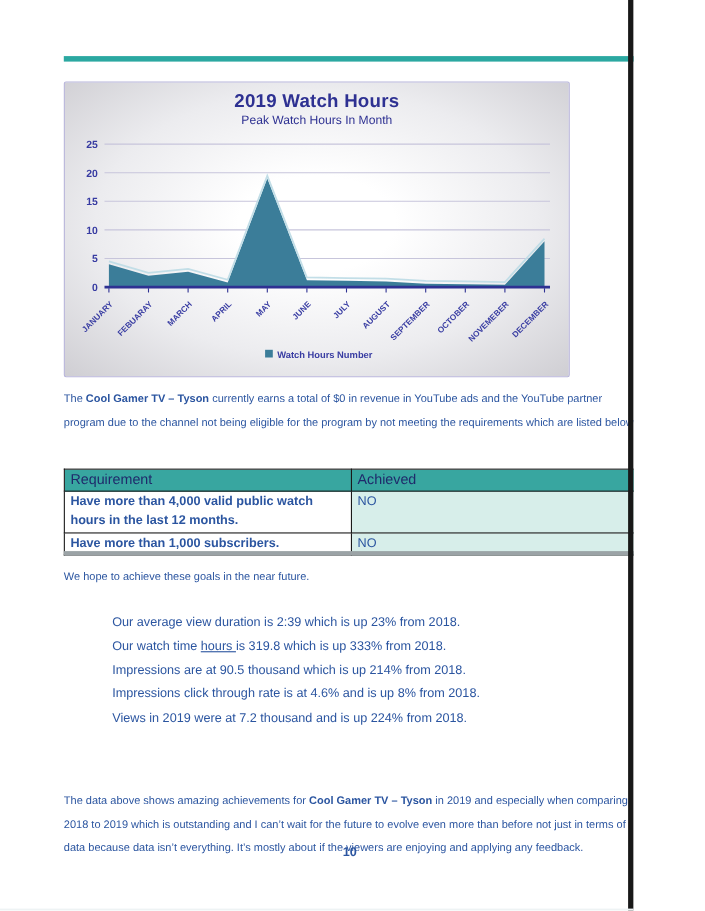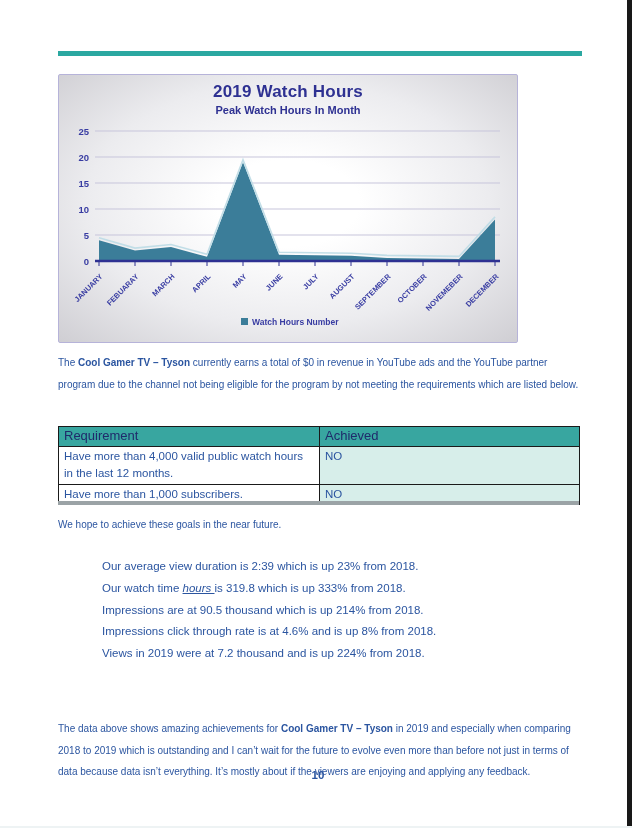--- a/index.html
+++ b/index.html
@@ -1,63 +1,63 @@
 <!DOCTYPE html>
 <html style="--body-text: #2B55A0; --rule-teal: #2BA8A1; --table-header-bg: #38A6A0; --table-header-text: #1F2A6B; --table-cell-alt-bg: #D7EEEA; --table-border: #1A1A1A; --table-shadow: #9BA3A6; --edge-band: #181818; --area-fill: #3B7D99; --area-highlight: #BFDCE6; --axis-line: #2E3192; --grid-line: #C7C5DB; --tick-label: #383CA2; --title-color: #2E3192; --chart-border: #B6B3D9;"><head>
 <meta charset="utf-8">
 <style>
   html,body { margin:0; padding:0; background:#ffffff; }
   .page {
-    position:relative; width:632px; height:828px; background:#ffffff;
+    position:relative; width:576px; height:828px; background:#ffffff;
     overflow:hidden; font-family:"Liberation Sans", sans-serif;
     color: var(--body-text, #2B55A0);
   }
   .right-band { position:absolute; top:0; right:0; width:5px; height:828px; background:var(--edge-band,#181818); }
   .bottom-hairline { position:absolute; left:0; bottom:0; width:641px; height:2px; background:#eef3f4; }
   .top-rule { position:absolute; left:58px; top:51px; width:524px; height:5px; background:var(--rule-teal,#2BA8A1); }
 
   
   .chart-box {
     position:absolute; left:58px; top:74px; width:458px; height:267px;
     border:1.5px solid var(--chart-border,#B6B3D9); border-radius:2px;
     background: radial-gradient(ellipse at 50% 48%, #ffffff 22%, #ececef 62%, #cfced3 100%);
   }
   .chart-title { position:absolute; top:7px; left:0; right:0; text-align:center;
     font-size:17px; font-weight:700; color:var(--title-color,#2E3192); letter-spacing:0.2px; }
   .chart-subtitle { position:absolute; top:29px; left:0; right:0; text-align:center;
-    font-size:11px; font-weight:700; color:var(--title-color,#2E3192); }
+    font-size:11px; font-weight:400; color:var(--title-color,#2E3192); }
   .chart-box svg { position:absolute; left:0; top:0; }
   svg text { font-family:"Liberation Sans", sans-serif; }
   .ylab { font-size:9.5px; font-weight:700; }
   .xlab { font-size:7.5px; font-weight:700; }
   .leg  { font-size:8.5px; font-weight:600; }
 
   
   .para { position:absolute; left:58px; width:524px; margin:0;
     font-size:10px; line-height:21.7px; color:var(--body-text,#2B55A0); }
   .b { font-weight:700; }
-  .i { font-style:italic; }
+  .i { }
   .u { text-decoration:underline; }
   #p-intro   { top:352px; }
   #p-hope    { top:514px; }
   #stats     { position:absolute; left:58px; top:556px; width:524px;
                font-size:11.5px; line-height:21.8px; color:var(--body-text,#2B55A0);margin-left:44px; }
   #p-closing { top:678px;margin-top:40px; }
   .page-number { position:absolute; left:58px; top:769px; width:520px; text-align:center;
     font-size:11.5px; font-weight:700; color:var(--body-text,#2B55A0); }
 
   
   .req-table { position:absolute; left:58px; top:426px; width:521px;
     border-collapse:collapse; table-layout:fixed; font-size:11.5px;
     color:var(--body-text,#2B55A0); }
   .req-table th, .req-table td { border:1px solid var(--table-border,#1A1A1A);
     padding:1px 5px 0 5px; text-align:left; vertical-align:top; line-height:16.5px; }
   .req-table th { background:var(--table-header-bg,#38A6A0); color:var(--table-header-text,#1F2A6B);
     font-weight:400; font-size:13px; height:18px; }
-  .req-table td.req { font-weight:400; }
+  .req-table td.req { font-weight:700; }
   .req-table td.ach { background:var(--table-cell-alt-bg,#D7EEEA); }
   .req-table tr.tall td { height:36px; }
   .req-table tr.short td { height:18px; }
   .table-shadow { position:absolute; left:58px; top:501px; width:521px; height:4px;
     background:var(--table-shadow,#9BA3A6); }
 </style>
 </head>
 <body>
 
 <div class="page">

